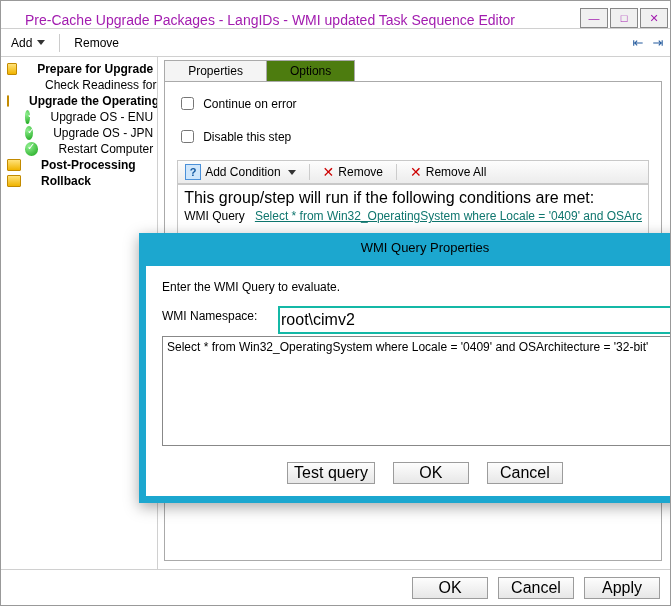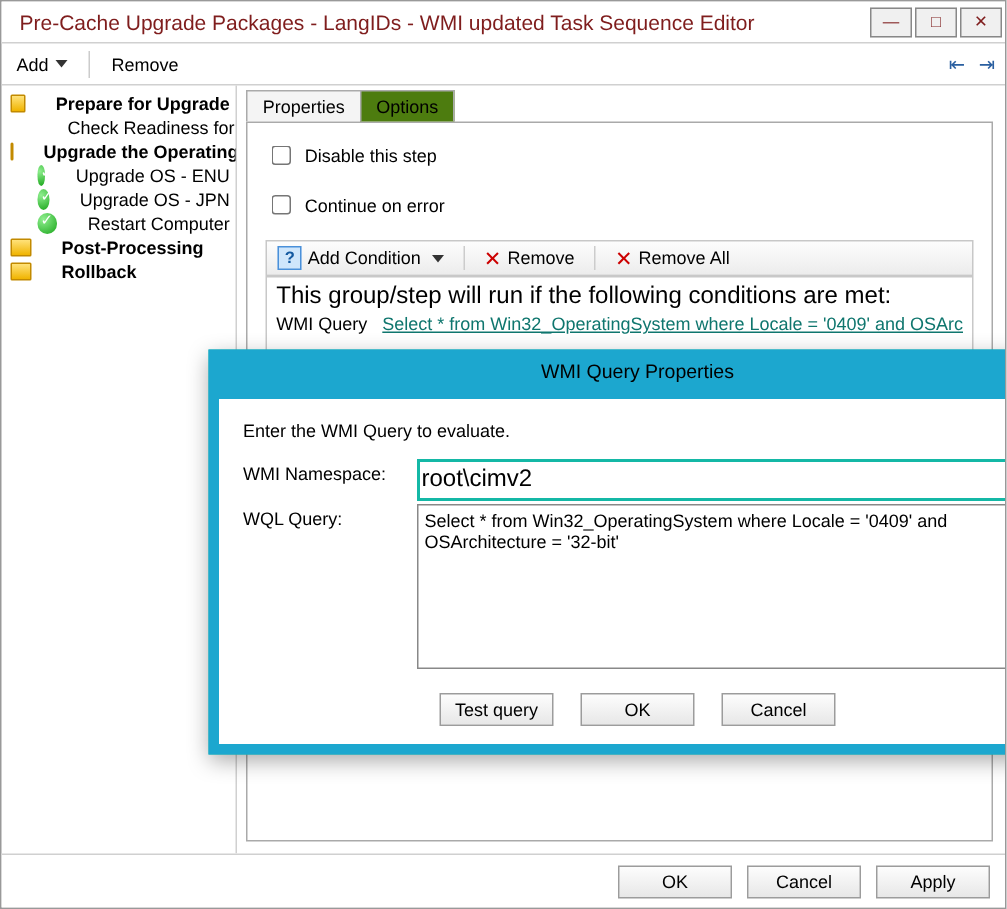--- a/index.html
+++ b/index.html
@@ -13,24 +13,24 @@
     position: relative;
     overflow: hidden;
     border: 1px solid #999;
   }
   
   .titlebar {
     height: 28px;
     background: #fff;
     border-bottom: 1px solid #d0d0d0;
     display: flex;
-    align-items: center;
-    padding-left: 12px;
+    align-items: flex-end;
+    padding-left: 24px;
     font-size: 14px;
-    color: #7f1d1d;
+    color: #a21caf;
   }
   .titlebar .spacer { flex: 1; }
   .winbtn {
     width: 28px; height: 20px;
     border: 1px solid #888;
     display: flex; align-items: center; justify-content: center;
     margin-right: 2px;
     font-size: 11px;
     background: #f0f0f0;
     cursor: default;
@@ -90,21 +90,21 @@
     content: "✓";
     color: #fff;
     font-size: 10px;
     position: absolute;
     left: 2px; top: -1px;
   }
   
   .right-pane { flex:1; position: relative; padding: 2px 8px 8px 6px;}
   .tabrow { display: flex; height: 22px; align-items: flex-end; }
   .tab {
-    padding: 3px 10px;
+    padding: 3px 23px;
     border: 1px solid #aaa;
     border-bottom: none;
     margin-right: -1px;
     background: #f4f4f4;
     cursor: default;
     font-size: 12px;
   }
   .tab.active { background: #4d7c0f; position: relative; z-index: 2; }
   .tab-body {
     border: 1px solid #aaa;
@@ -163,21 +163,21 @@
     align-items: center;
     padding-right: 10px;
     gap: 10px;
     background: #fff;
   }
   .btn {
     min-width: 76px;
     height: 22px;
     border: 1px solid #9c9c9c;
     background: linear-gradient(#fdfdfd,#e7e7e7);
-    font-size: 12px;
+    font-size: 16px;
     cursor: default;
   }
   
   .dialog-backdrop {
     position: absolute;
     left: 138px; top: 232px;
     width: 572px;
     background: #14b8a6;
     border: 1px solid #1ca7cf;
     box-shadow: 0 4px 14px rgba(0,0,0,0.35);
@@ -312,25 +312,25 @@
     </div>
 
   <div class="right-pane">
     <div class="tabrow">
       <div class="tab">Properties</div>
       <div class="tab active">Options</div>
     </div>
     <div class="tab-body">
       <label class="chk">
         <input type="checkbox" style="">
-        <span>Disable this step</span>
+        <span>Continue on error</span>
       </label>
       <label class="chk">
         <input type="checkbox" style="">
-        <span>Continue on error</span>
+        <span>Disable this step</span>
       </label>
 
       <div class="cond-toolbar">
         <div class="cond-btn">
           <span class="ico-q">?</span>
           <span>Add Condition</span>
           <span class="caret-down"></span>
         </div>
         <div class="cond-sep"></div>
         <div class="cond-btn">
@@ -368,21 +368,20 @@
     <div class="dlg-close">✕</div>
   </div>
   <div class="dlg-frame">
     <div class="dlg-body">
       <div style="margin-bottom:12px;">Enter the WMI Query to evaluate.</div>
       <div class="dlg-row">
         <div class="dlg-label">WMI Namespace:</div>
         <input class="dlg-input" value="root\cimv2" style="">
       </div>
       <div class="dlg-row">
-        <div class="dlg-label">WQL Query:</div>
         <textarea class="dlg-textarea" style="">Select * from Win32_OperatingSystem where Locale = '0409' and OSArchitecture = '32-bit'</textarea>
       </div>
       <div class="dlg-buttons">
         <button class="btn">Test query</button>
         <button class="btn">OK</button>
         <button class="btn">Cancel</button>
       </div>
     </div>
   </div>
 </div>

